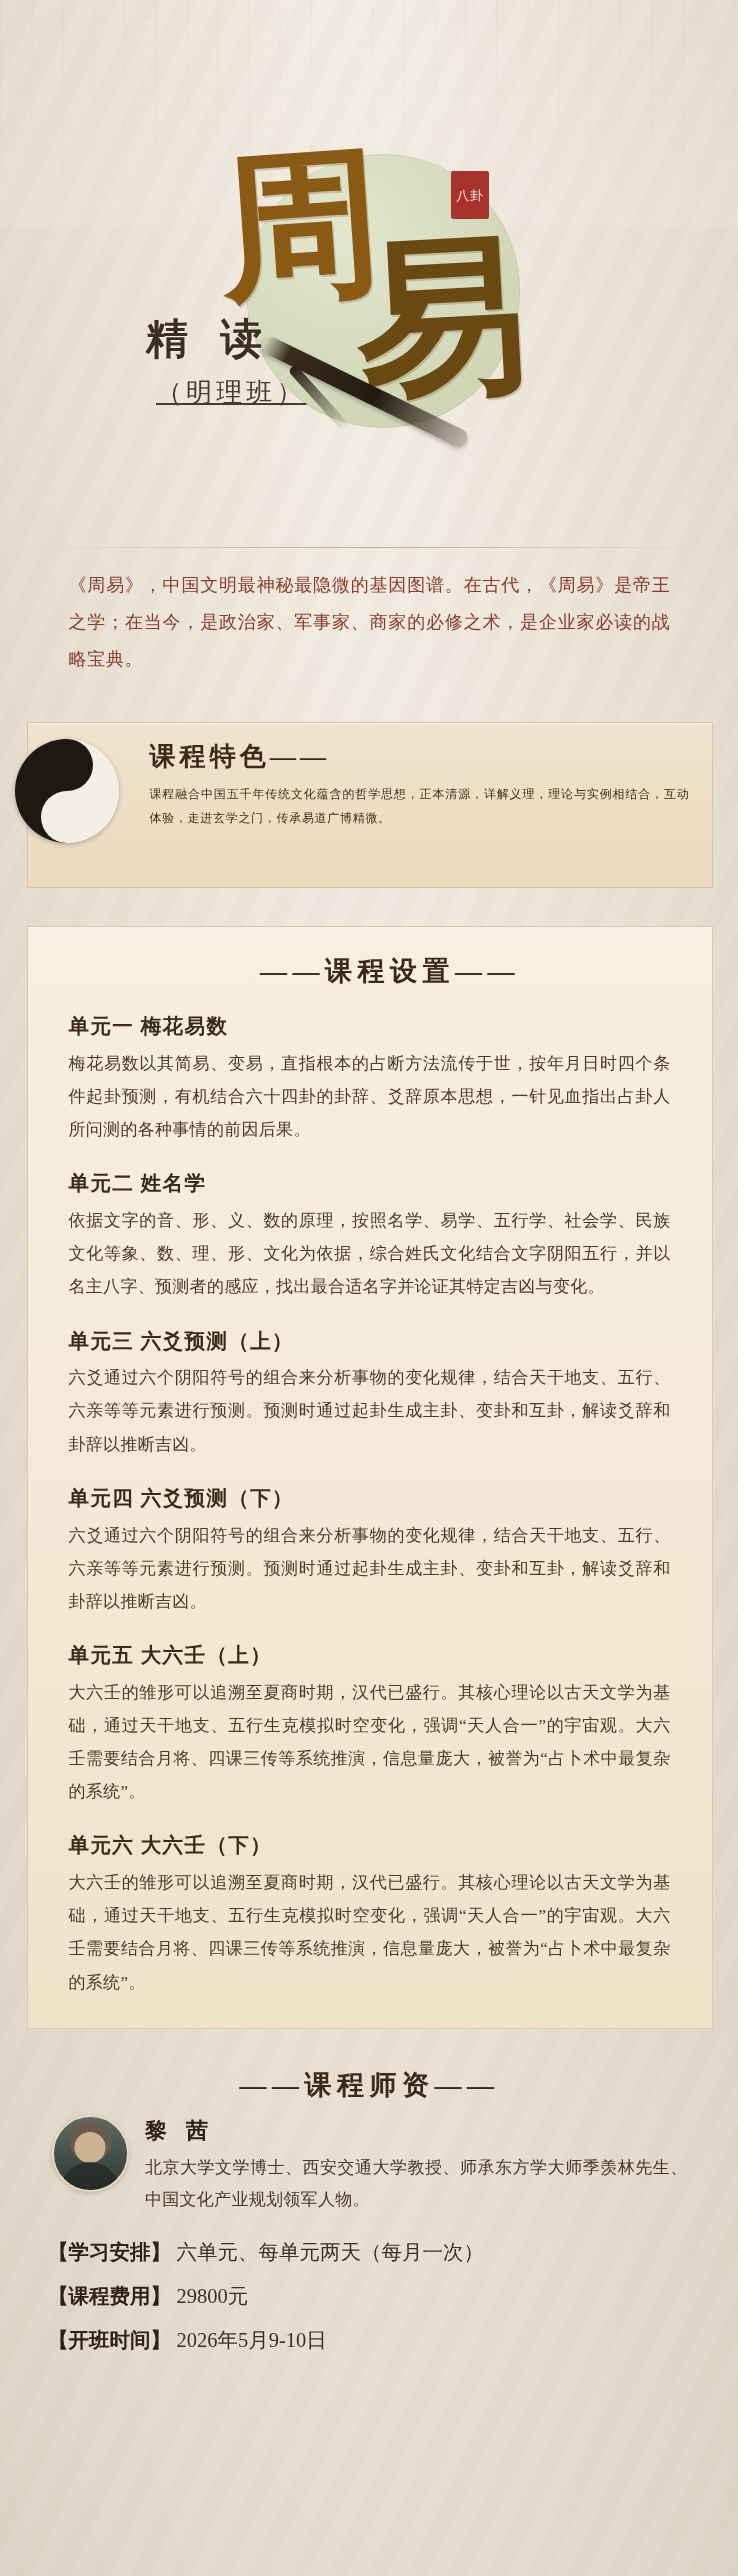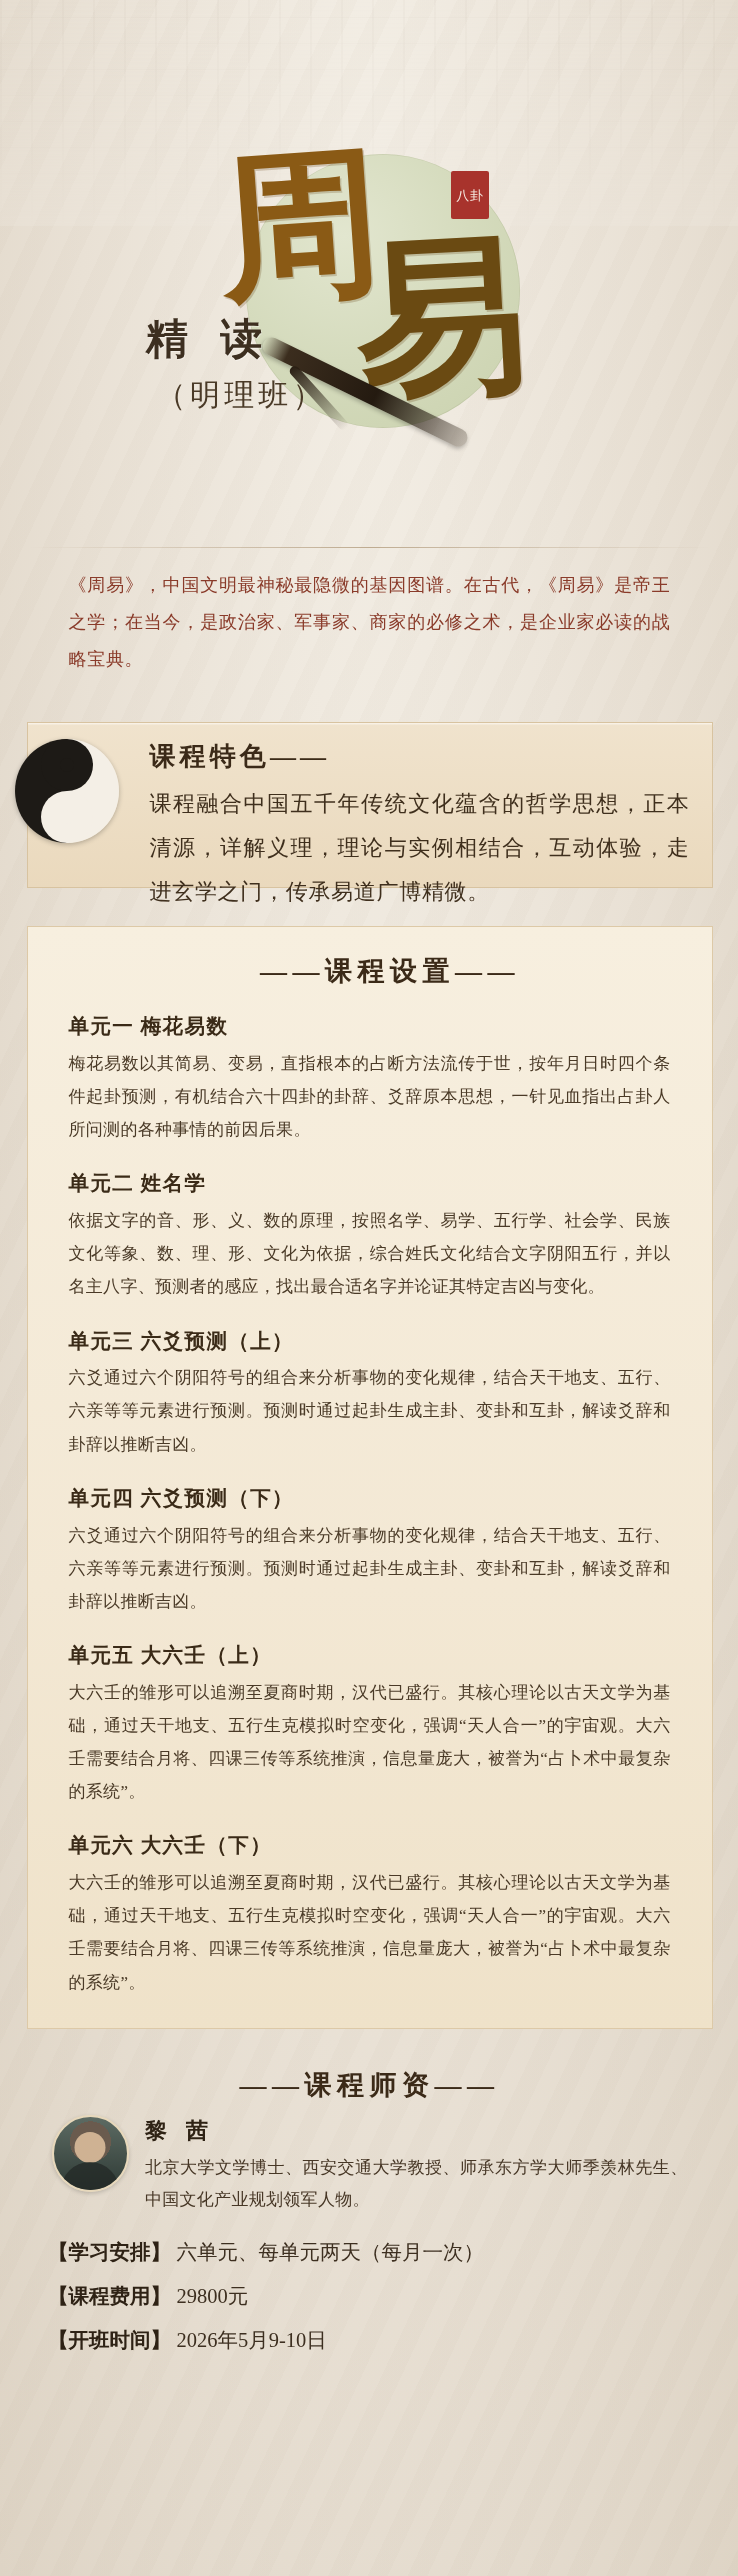--- a/index.html
+++ b/index.html
@@ -66,22 +66,23 @@
     border-radius:6.8px;transform:rotate(48deg);
   }
   .hero-sub{
     position:absolute;left:146px;top:311px;
     font-size:42px;letter-spacing:11px;color:#3d2f20;font-weight:700;
     font-family:"Liberation Serif","DejaVu Serif",serif;
     text-shadow:0.7px 1.4px 0 rgba(255,255,255,.4);
   }
   .hero-sub2{
     position:absolute;left:156px;top:375px;
-    font-size:30px;letter-spacing:4.1px;color:#4a3a27;
-    font-family:"Liberation Serif","DejaVu Serif",serif;
+    font-size:26px;letter-spacing:4.1px;color:#4a3a27;
+    font-family:"Liberation Serif","DejaVu Serif",serif;
+    text-decoration:underline;
   }
 
   
   .intro-wrap{position:relative;margin:0 auto;width:684px;}
   .intro-rule{
     height:1.4px;width:684px;margin:0 auto 19px auto;
     background:linear-gradient(90deg,rgba(150,120,80,0),rgba(150,120,80,.55),rgba(150,120,80,0));
   }
   .intro-text{
     width:602px;margin:0 auto;
@@ -112,21 +113,21 @@
   .taiji-d1,.taiji-d2{position:absolute;width:13.7px;height:13.7px;border-radius:50%;z-index:3;}
   .taiji-d1{left:45px;top:19px;background:#1d1a16;}
   .taiji-d2{left:45px;top:71px;background:#f4efe6;}
   .feature-title{
     position:absolute;left:122px;top:16.4px;
     font-size:26px;font-weight:700;letter-spacing:4.1px;color:#3b2a18;
     font-family:"Liberation Serif","DejaVu Serif",serif;
   }
   .feature-text{
     position:absolute;left:122px;top:59px;width:540px;
-    font-size:22px;line-height:2.0;color:#3f2f1d;letter-spacing:0.7px;text-align:justify;
+    font-size:12px;line-height:2.0;color:#3f2f1d;letter-spacing:0.7px;text-align:justify;
     font-family:"Liberation Serif","DejaVu Serif",serif;
   }
 
   
   .section{
     margin:38px auto 0 auto;width:684px;
     background:linear-gradient(180deg,#f7efdf 0%,#f3e8d4 60%,#efe2c9 100%);
     border:0.7px solid #ddc9a7;
     padding:26px 0 29px 0;
   }

